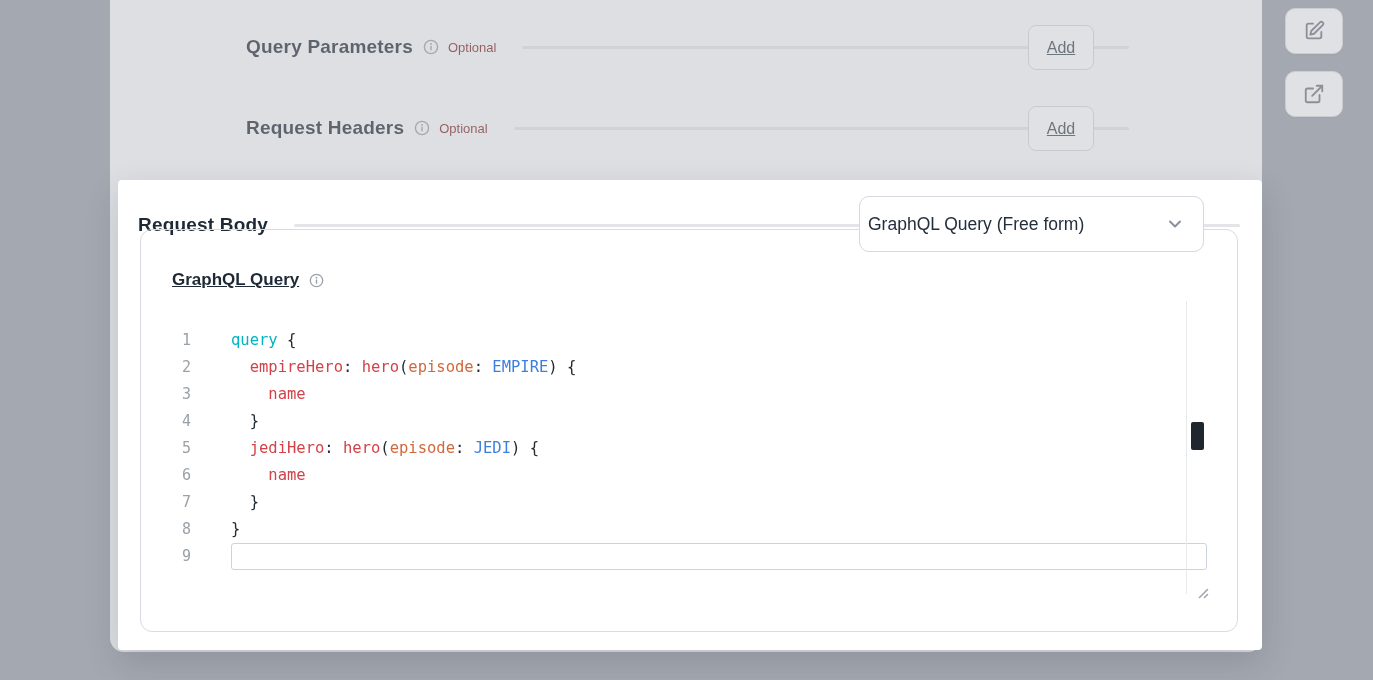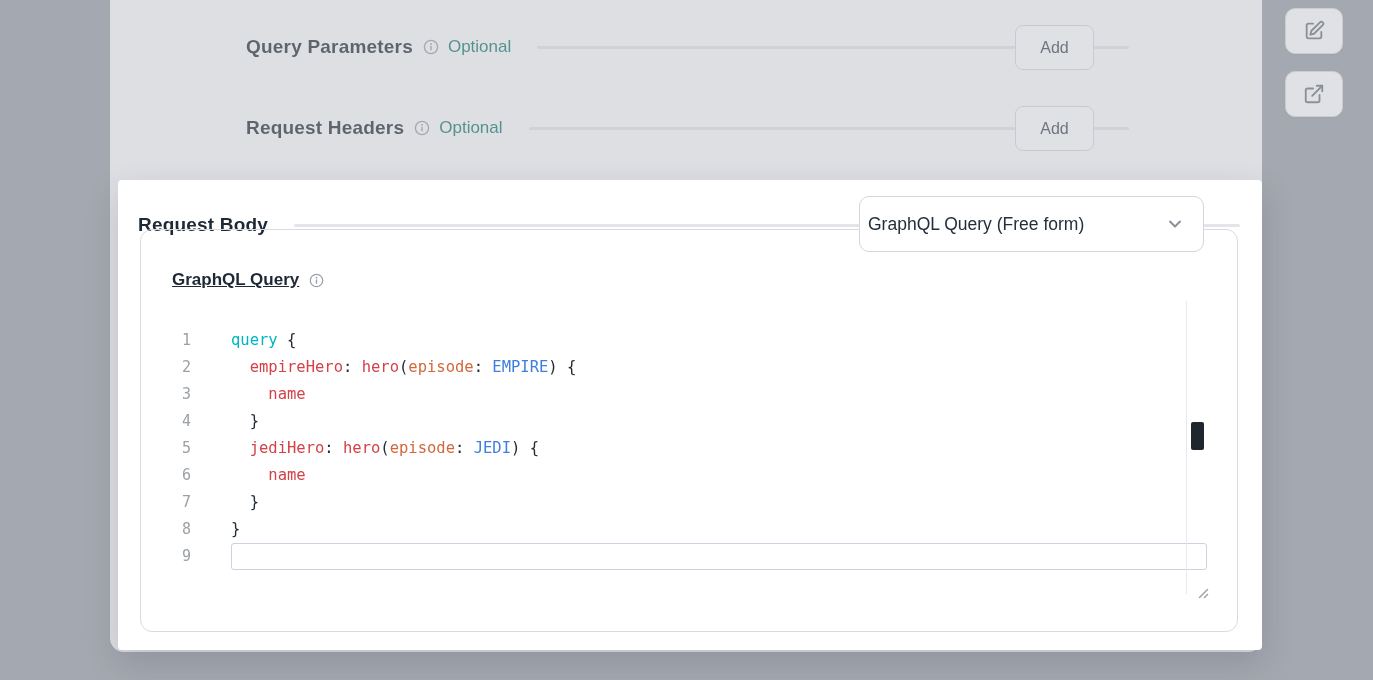--- a/index.html
+++ b/index.html
@@ -14,27 +14,28 @@
     background:#fcfcfd; border-radius:14px;
   }
   .sec-row {
     position:absolute; left:136px; right:133px; height:46px;
     display:flex; align-items:center;
   }
   .sec-row.qp { top:38px; }
   .sec-row.rh { top:119px; }
   .sec-title { font-size:19px; font-weight:700; color:#1e2935; letter-spacing:.2px; white-space:nowrap; }
   .info-ic { display:inline-flex; margin-left:10px; color:#9aa1a9; flex:0 0 auto; }
-  .opt-tag { margin-left:9px; font-size:17px; color:#0f766e; white-space:nowrap; }
+  .opt-tag { margin-left:9px; font-size:13px; color:#7f1d1d; white-space:nowrap; }
   .hr-line { flex:1; height:3px; background:#e3e5e9; border-radius:2px; margin-left:26px; }
   .add-btn {
-    position:absolute; right:35px; top:1px; width:79px; height:45px;
+    position:absolute; right:35px; top:1px; width:66px; height:45px;
     background:#ffffff; border:1.5px solid #d5d8de; border-radius:8px;
     font-family:"Liberation Sans", sans-serif; font-size:16px; font-weight:500; color:#3a4550;
     cursor:pointer;
+    text-decoration:underline;
   }
   
   .fab {
     position:absolute; left:1285px; width:58px; height:46px;
     background:#ffffff; border:1px solid #d9dcdf; border-radius:10px;
     display:flex; align-items:center; justify-content:center; color:#6d737c;
     box-shadow:0 1px 2px rgba(0,0,0,.05); cursor:pointer;
   }
   .fab.f1 { top:8px; }
   .fab.f2 { top:71px; }

